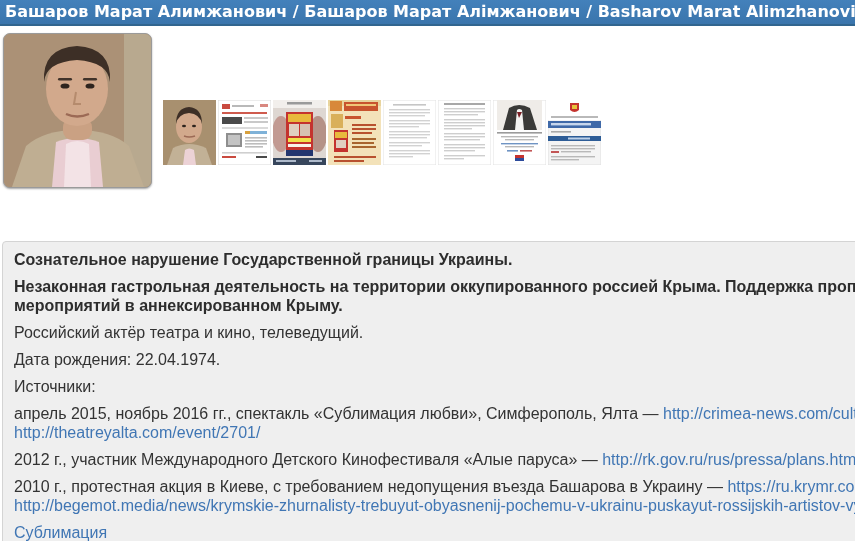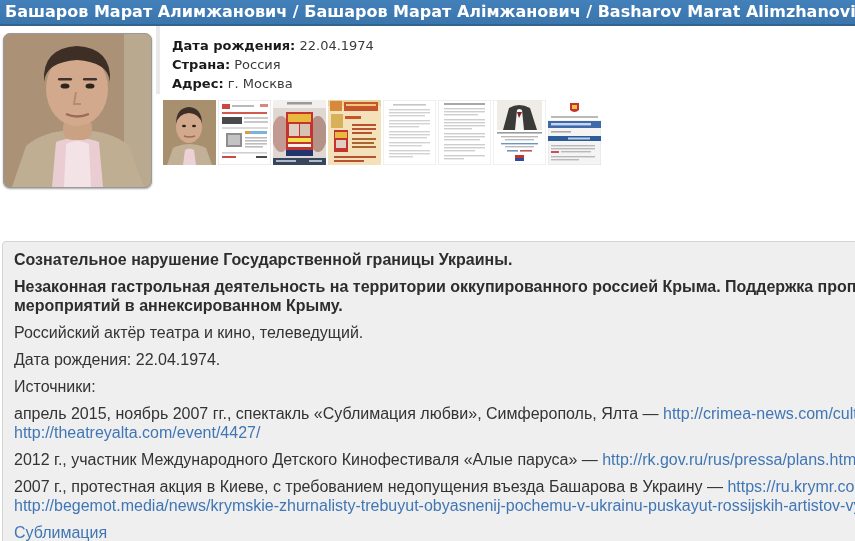--- a/index.html
+++ b/index.html
@@ -76,34 +76,20 @@
       <ellipse cx="86" cy="52" rx="4.5" ry="2.6" fill="#2e241e"></ellipse>
 
       <rect x="54" y="44" width="14" height="2.6" rx="1.3" fill="#41332a"></rect>
       <rect x="79" y="44" width="14" height="2.6" rx="1.3" fill="#41332a"></rect>
 
       <path d="M72 58 L70 70 L77 70" stroke="#b58b6d" stroke-width="2" fill="none"></path>
       <path d="M62 80 Q73 85 85 80" stroke="#9c6a55" stroke-width="2.4" fill="none"></path>
     </svg>
   </div>
 
-  <div class="info">
-    <div>
-      <b>Дата рождения:</b>
-      <span>22.04.1974</span>
-    </div>
-    <div>
-      <b>Страна:</b>
-      <span>Россия</span>
-    </div>
-    <div>
-      <b>Адрес:</b>
-      <span>г. Москва</span>
-    </div>
-  </div>
 
   <div class="thumbs">
 
     <div class="thumb" title="portrait-photo-thumbnail">
       <svg width="53" height="65" viewBox="0 0 53 65">
         <rect width="53" height="65" fill="#a8906f"></rect>
         <path d="M4 65 L10 48 Q26 40 43 48 L49 65Z" fill="#c2b196"></path>
         <path d="M20 65 L22 50 Q26 47 31 50 L33 65Z" fill="#ecd2d6"></path>
         <ellipse cx="26" cy="27" rx="13" ry="16" fill="#d2a98c"></ellipse>
         <path d="M13 24 Q13 8 26 7 Q39 8 39 24 Q37 14 26 13 Q15 14 13 24Z" fill="#3d2f26"></path>
@@ -268,23 +254,23 @@
 </div>
 
 <div class="panel">
   <p class="b">Сознательное нарушение Государственной границы Украины.</p>
   <p class="b" style="margin-bottom:0">Незаконная гастрольная деятельность на территории оккупированного россией Крыма. Поддержка пропагандистских</p>
   <p class="b">мероприятий в аннексированном Крыму.</p>
   <p>Российский актёр театра и кино, телеведущий.</p>
   <p>Дата рождения: 22.04.1974.</p>
   <p>Источники:</p>
 
-  <p style="margin-bottom:0"><span>апрель 2015, ноябрь 2007 гг., спектакль «Сублимация любви», Симферополь, Ялта — </span><a class="lnk">http://crimea-news.com/culture/2015</a></p>
-  <p><a class="lnk">http://theatreyalta.com/event/4427/</a></p>
+  <p style="margin-bottom:0"><span>апрель 2015, ноябрь 2016 гг., спектакль «Сублимация любви», Симферополь, Ялта — </span><a class="lnk">http://crimea-news.com/culture/2015</a></p>
+  <p><a class="lnk">http://theatreyalta.com/event/2701/</a></p>
 
   <p><span>2012 г., участник Международного Детского Кинофестиваля «Алые паруса» — </span><a class="lnk">http://rk.gov.ru/rus/pressa/plans.htm/archive</a></p>
 
-  <p style="margin-bottom:0"><span>2007 г., протестная акция в Киеве, с требованием недопущения въезда Башарова в Украину — </span><a class="lnk">https://ru.krymr.com/a/news</a></p>
+  <p style="margin-bottom:0"><span>2010 г., протестная акция в Киеве, с требованием недопущения въезда Башарова в Украину — </span><a class="lnk">https://ru.krymr.com/a/news</a></p>
   <p><a class="lnk">http://begemot.media/news/krymskie-zhurnalisty-trebuyut-obyasnenij-pochemu-v-ukrainu-puskayut-rossijskih-artistov-vystupat</a></p>
 
   <p><a class="lnk">Сублимация</a></p>
 
 </div>
 
 </body></html>

